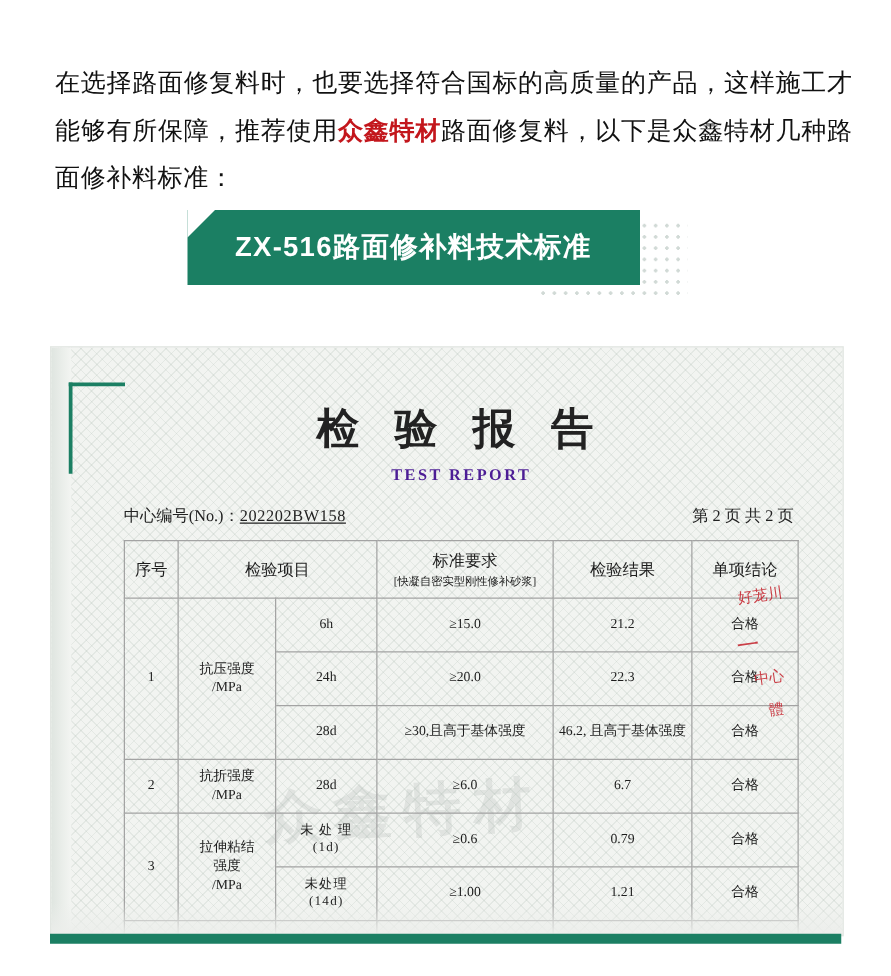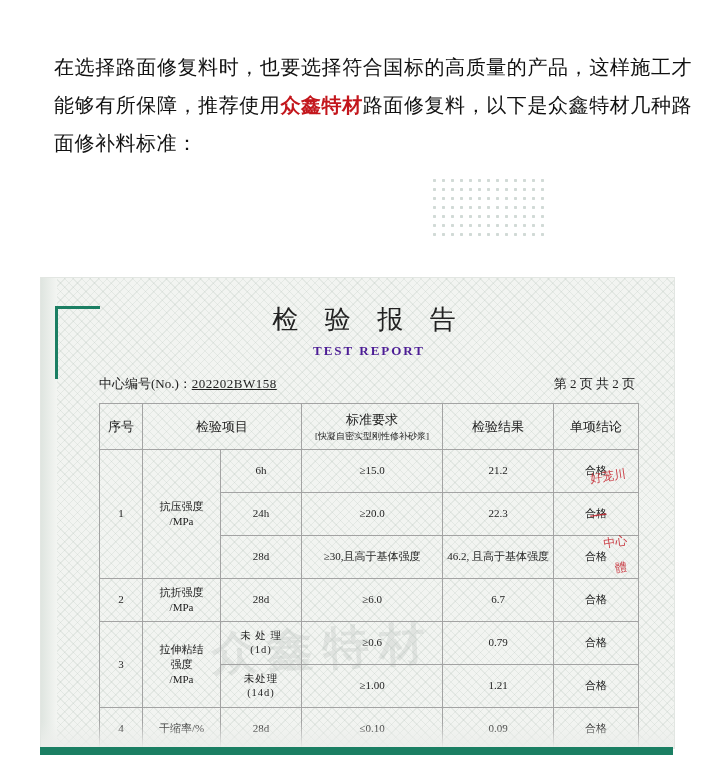--- a/index.html
+++ b/index.html
@@ -18,21 +18,21 @@
   .page {
     width: 713px;
     height: 781px;
     position: relative;
     background: #ffffff;
   }
 
   
   .intro {
     position: absolute;
-    left: 54px;
+    left: 44px;
     top: 28px;
     width: 638px;
     font-size: 20px;
     line-height: 38px;
     letter-spacing: 0.5px;
     color: #111111;
     font-family: "Liberation Sans", sans-serif;
     text-align: justify;
   }
   .intro .brand {
@@ -132,25 +132,25 @@
   }
 
   .doc {
     position: absolute;
     left: 58px;
     top: 14px;
     width: 540px;
   }
   .doc-title {
     text-align: center;
-    font-size: 26px;
-    font-weight: normal;
+    font-size: 34px;
+    font-weight: bold;
     letter-spacing: 10px;
     color: #222;
-    margin-top: 10px;
+    margin-top: 28px;
     font-family: "Liberation Serif", serif;
   }
   .doc-subtitle {
     text-align: center;
     font-size: 13px;
     font-weight: bold;
     letter-spacing: 2px;
     color: #4c1d95;
     margin-top: 6px;
     font-family: "Liberation Serif", serif;
@@ -254,20 +254,24 @@
 </style>
 </head>
 <body>
 
 <div class="page">
 
   <p class="intro"><span>在选择路面修复料时，也要选择符合国标的高质量的产品，这样施工才能够有所保障，推荐使用</span><span class="brand">众鑫特材</span><span>路面修复料，以下是众鑫特材几种路面修补料标准：</span></p>
 
   <div class="banner-wrap">
     <div class="banner-dots"></div>
+    <div class="banner">
+      <div class="banner-corner"></div>
+      <div class="banner-title">ZX-516路面修补料技术标准</div>
+    </div>
   </div>
 
   <div class="report">
     <div class="report-texture"></div>
     <div class="report-left-bar"></div>
     <div class="green-corner"></div>
     <div class="watermark">众鑫特材</div>
 
     <div class="doc">
       <div class="doc-title">检 验 报 告</div>

